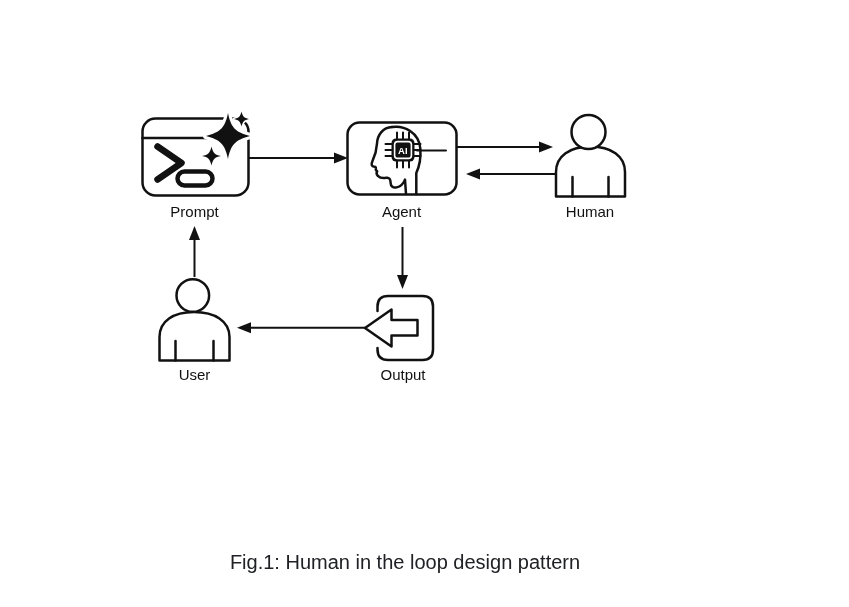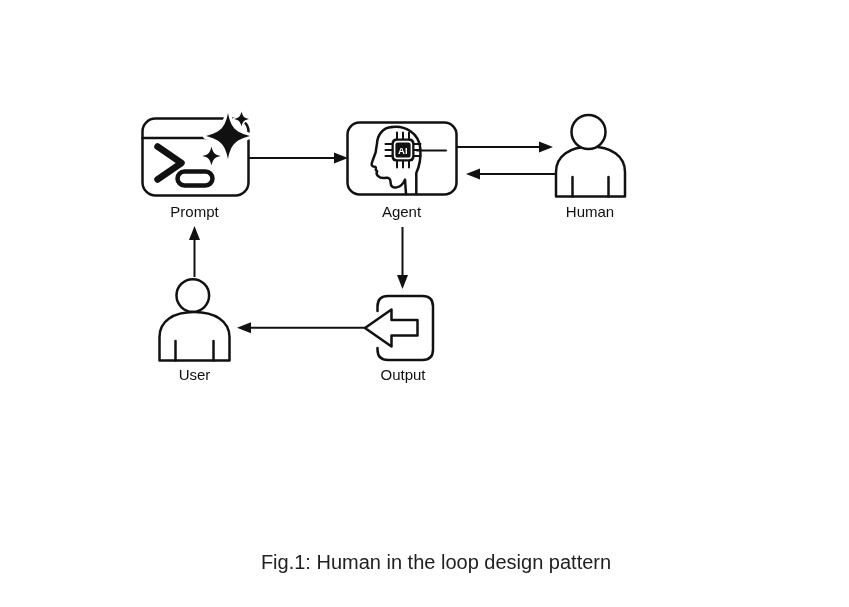--- a/index.html
+++ b/index.html
@@ -33,21 +33,20 @@
     letter-spacing: 0.3px;
   }
   .caption {
     position: absolute;
     left: 405px;
     top: 551px;
     transform: translateX(-50%);
     white-space: nowrap;
     font-size: 20px;
     color: #202124;
-    margin-left: 31px;
   }
 </style>
 </head>
 <body>
 
 <div class="stage">
   <svg class="diagram-svg" width="849" height="607" viewBox="0 0 849 607">
 
     <g stroke="#111111" stroke-width="2" fill="#111111">
       <g>

